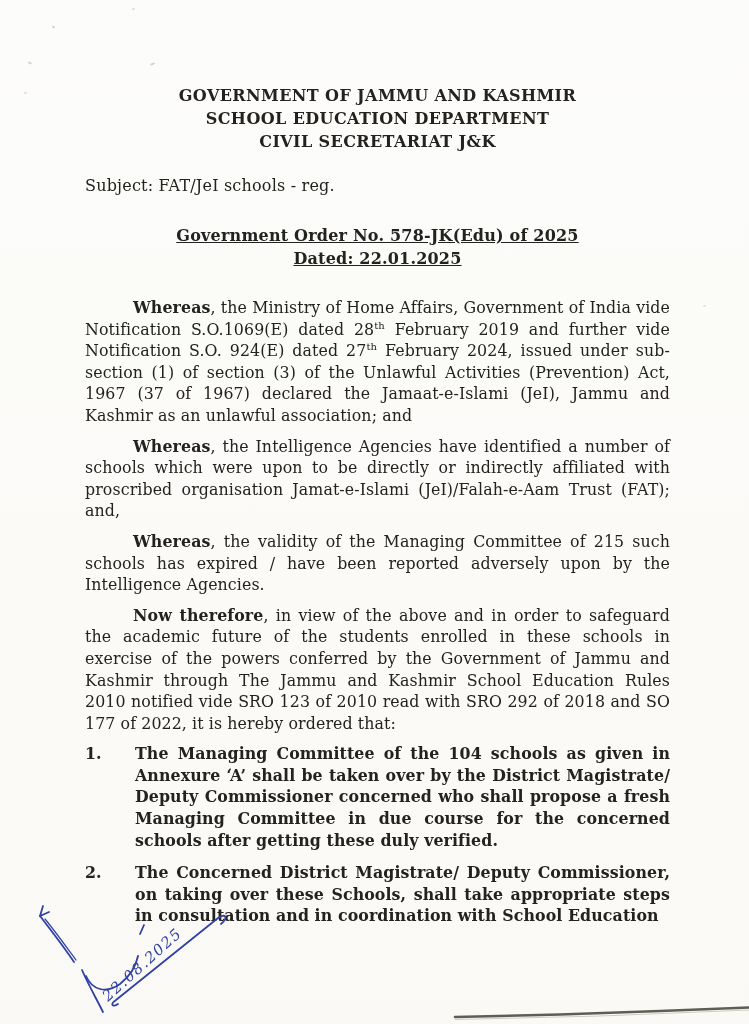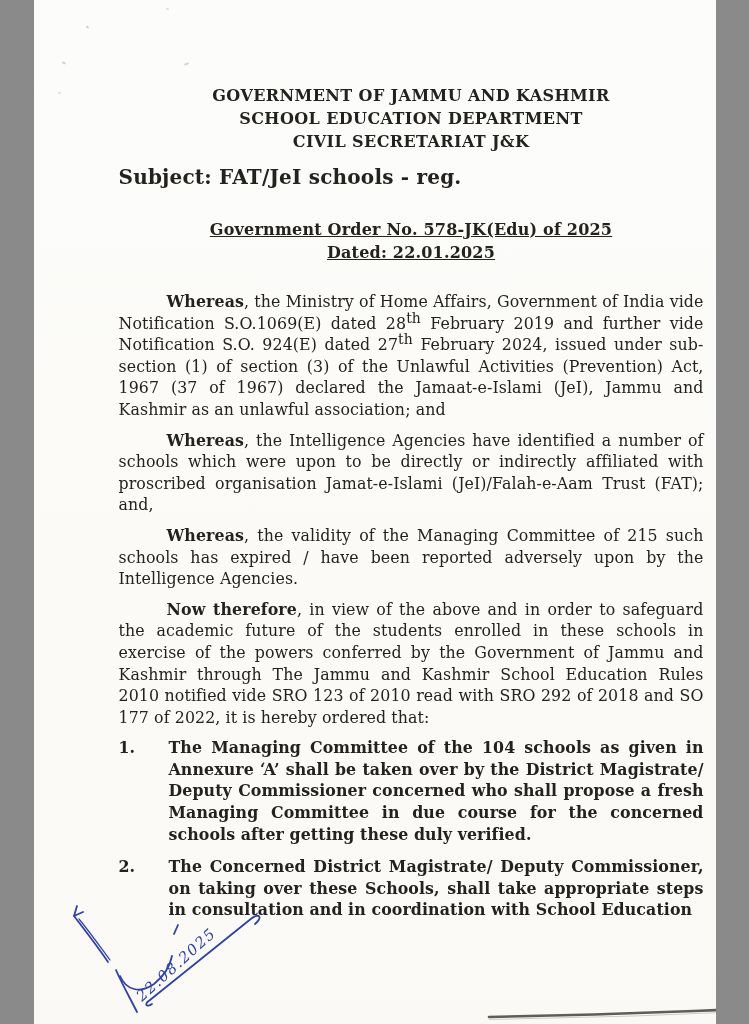--- a/index.html
+++ b/index.html
@@ -1,50 +1,50 @@
 <!DOCTYPE html>
 <html><head>
 <meta charset="utf-8">
 <style>
   html,body { margin:0; padding:0; }
   body { background:#8a8a8a; font-family:"DejaVu Serif","Liberation Serif",serif; }
 
   .page {
     position:relative;
-    width:682px; height:1024px;
+    width:749px; height:1024px;
     margin:0 auto;
     background:linear-gradient(180deg,#fcfcfa 0%,#fbfaf7 70%,#faf9f5 100%);
     color:#24221e;
     overflow:hidden;
   }
 
   .content {
     position:absolute;
     left:85px; top:84px; width:585px;
   }
 
   .doc-header { text-align:center; font-weight:bold; font-size:16px; line-height:23px; letter-spacing:0.4px; }
   .doc-header div { white-space:nowrap; }
 
-  .subject { margin-top:12px; font-weight:bold; font-size:20px; letter-spacing:0.2px; }
+  .subject { margin-top:23px; font-weight:normal; font-size:16px; letter-spacing:0.2px; }
 
   .order-block { margin-top:29px; text-align:center; font-weight:bold; font-size:16px; line-height:23px; letter-spacing:0.2px;text-decoration:underline; }
 
   .body-text { margin-top:27px; }
 
   p.para {
     margin:0 0 9px 0;
     font-size:15.8px;
     line-height:21.6px;
     text-align:justify;
     text-indent:48px;
     letter-spacing:0.1px;
   }
   p.para b { font-weight:bold; }
-  p.para sup { font-size:14px; line-height:0; vertical-align:super; }
+  p.para sup { font-size:10px; line-height:0; vertical-align:super; }
 
   .order-list { margin-top:5px; }
   .order-item {
     display:flex;
     margin:0 0 11px 0;
     font-weight:bold;
     font-size:15.8px;
     line-height:21.6px;
     letter-spacing:0.1px;
   }

